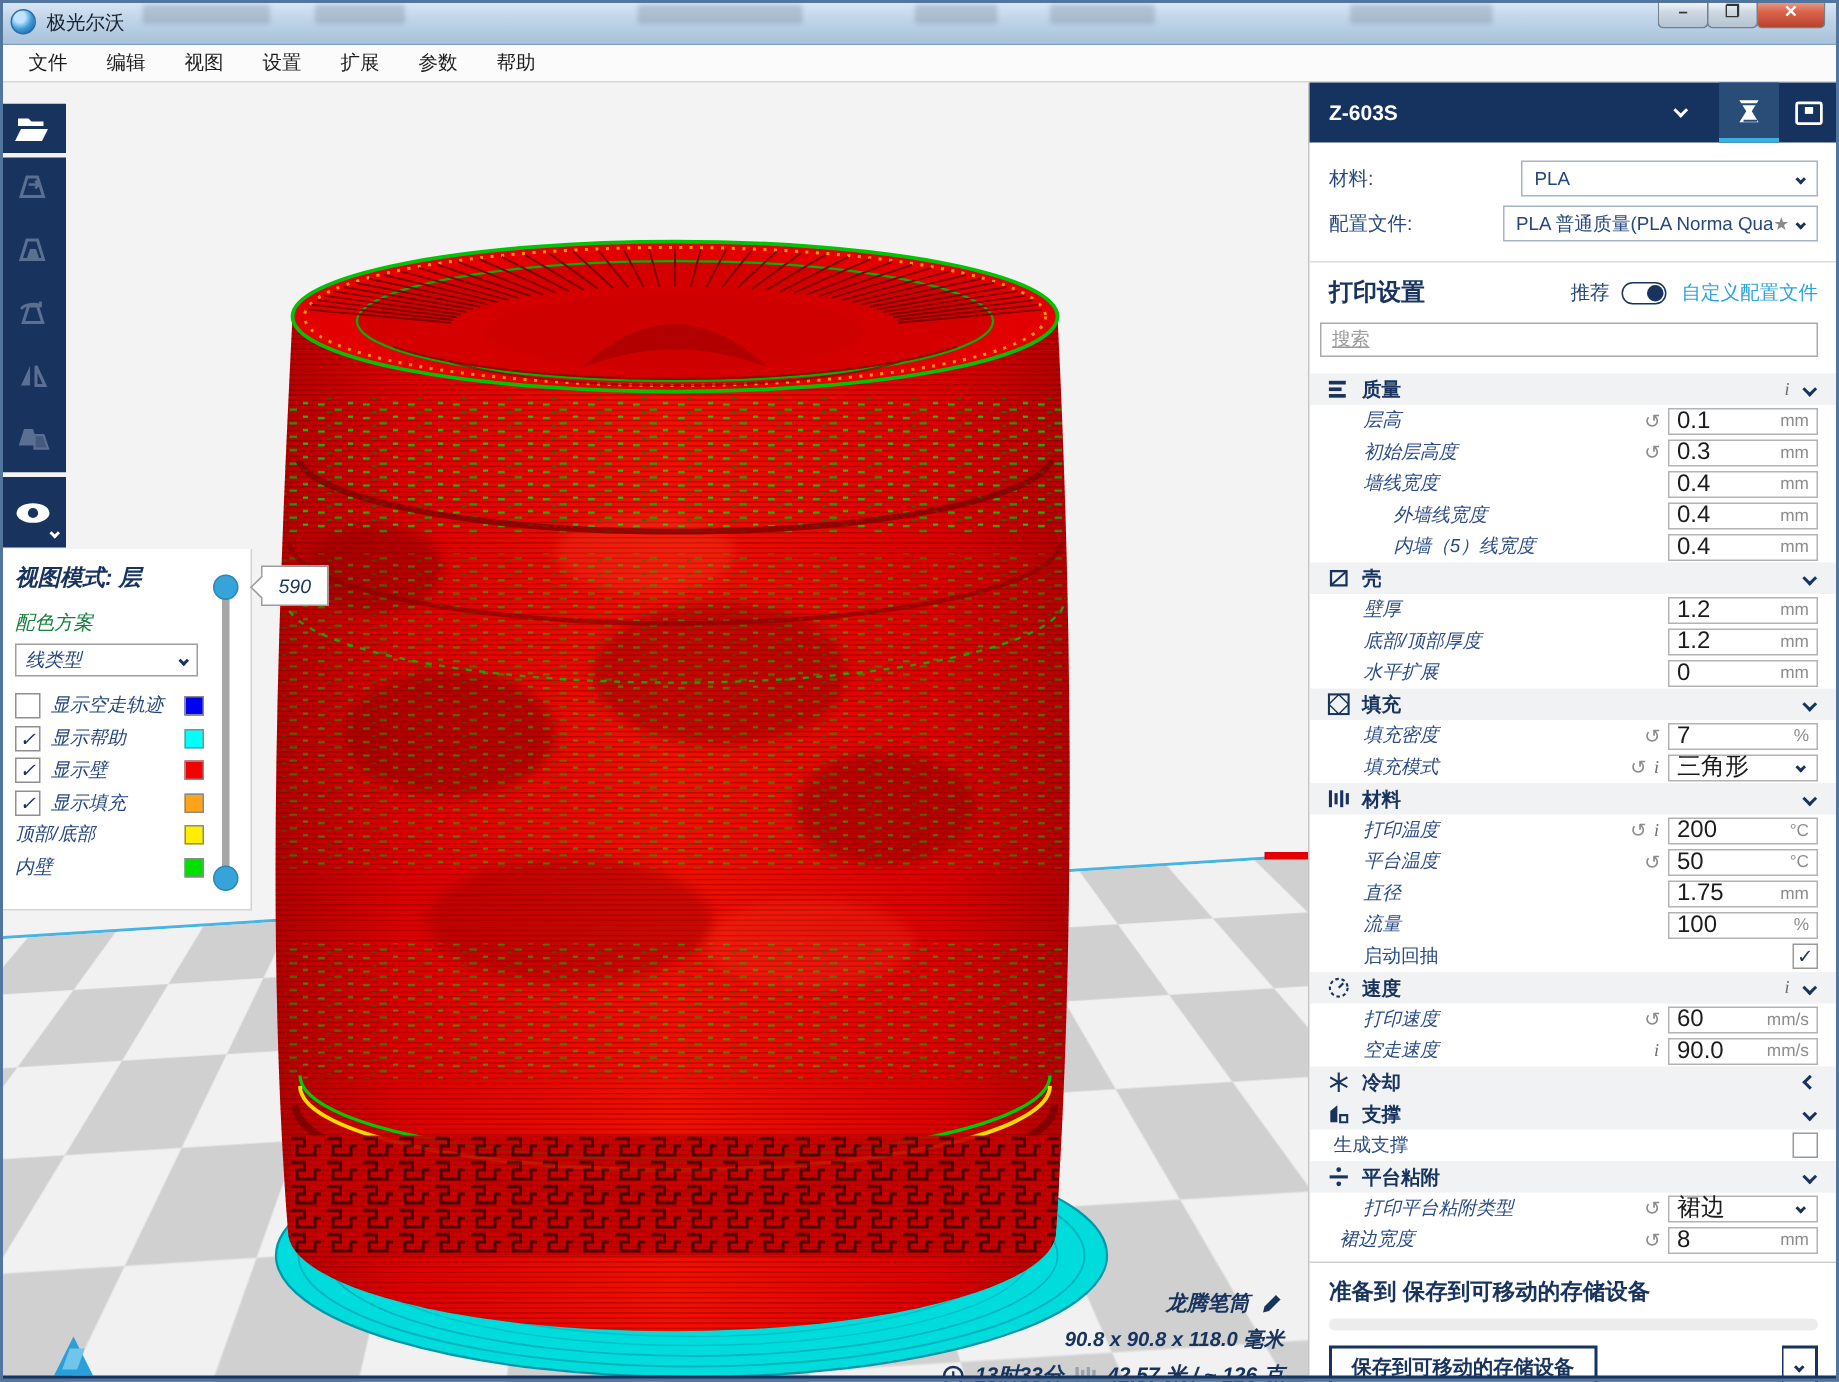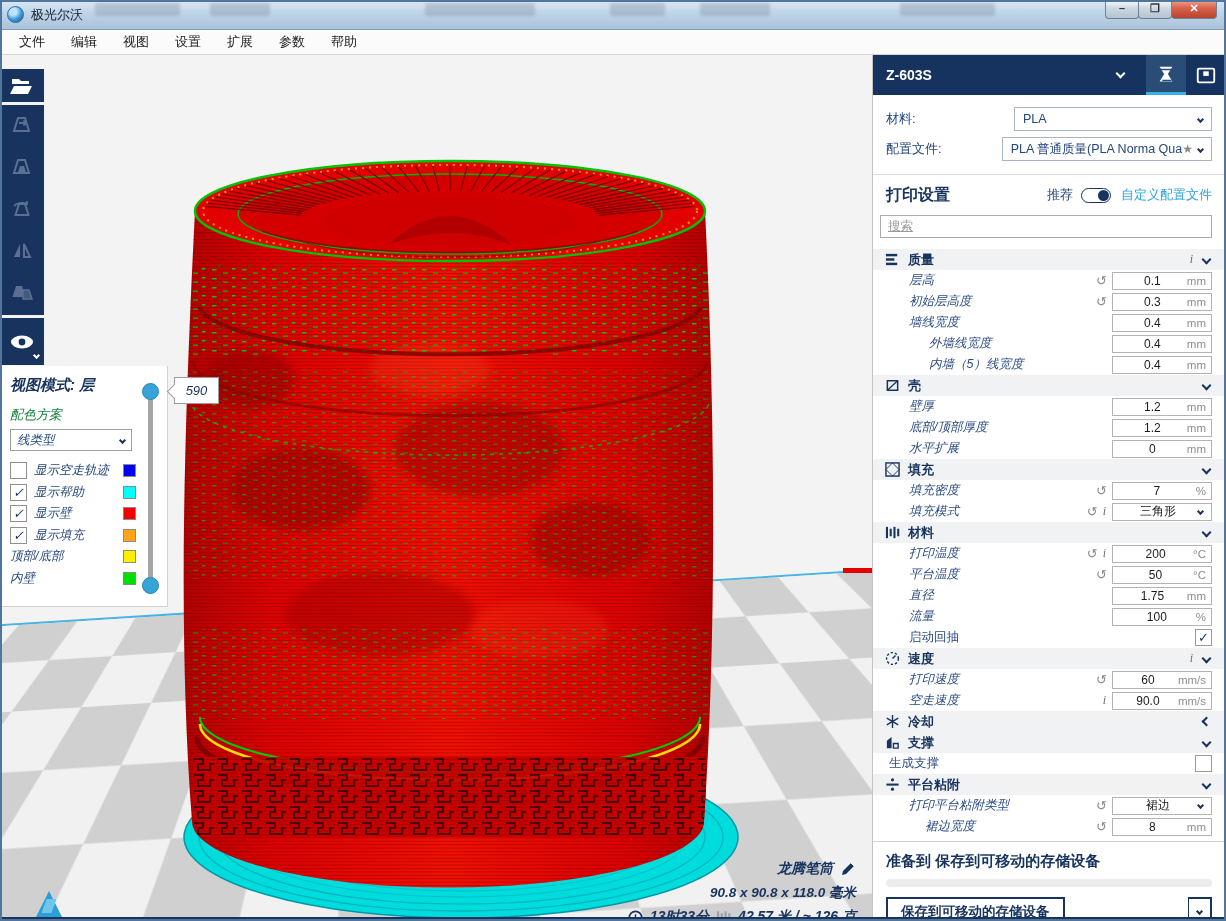--- a/index.html
+++ b/index.html
@@ -100,21 +100,21 @@
 
   .sec-header { height:21px; background:#f1f2f4; display:flex; align-items:center; padding:0 16px 0 12px; }
   .sec-icon { width:16px; height:16px; margin-right:7px; flex:none; }
   .sec-title { font-size:13px; font-weight:bold; color:#17335e; flex:1; }
   .info-i { font-family:"Liberation Serif", serif; font-style:italic; font-size:12px; color:#6d6d6d; margin-right:10px; }
   .set-row { height:21px; display:flex; align-items:center; padding-right:14px; }
   .row-label { font-size:12.5px; color:#2a4b86; flex:1; white-space:nowrap; }
   .row-label.it { font-style:italic; }
   .reset-ic { font-size:13px; color:#8b8b8b; margin-right:5px; }
   .field { width:100px; height:18px; border:1px solid #b3b3b3; background:#fff; display:flex; align-items:center; flex:none; }
-  .field .val { font-size:12px; color:#1b1b1b; padding-left:5px; flex:1;text-align:center; }
+  .field .val { font-size:16px; color:#1b1b1b; padding-left:5px; flex:1; }
   .field .unit { font-size:11.5px; color:#8d8d8d; padding-right:5px; }
   .field .chev { margin-right:8px; }
   .cbx2 { width:17px; height:17px; border:1px solid #9a9a9a; background:#fff; font-size:13px; line-height:15px; text-align:center; color:#17335e; flex:none; }
 
   .rp-footer { flex:none; border-top:1px solid #cfcfcf; padding:10px 14px 0 13px; height:76px; }
   .ready-text { font-size:15px; font-weight:bold; color:#17335e; }
   .progress { margin-top:8px; height:8px; background:#ececec; border-radius:4px; }
   .save-row { display:flex; justify-content:space-between; margin-top:10px; }
   .save-btn { height:29px; border:2px solid #17335e; background:#fff; color:#17335e; font-weight:bold; font-size:13.5px;
     display:flex; align-items:center; padding:0 13px; }
@@ -665,21 +665,21 @@
       </div>
       <div class="set-row">
         <span class="row-label it" style="padding-left: 36px;">打印平台粘附类型</span>
         <span class="reset-ic">↺</span>
         <div class="field">
           <span class="val">裙边</span>
           <span class="chev sm"></span>
         </div>
       </div>
       <div class="set-row">
-        <span class="row-label it" style="padding-left: 52px;">裙边宽度</span>
+        <span class="row-label it" style="padding-left: 20px;">裙边宽度</span>
         <span class="reset-ic">↺</span>
         <div class="field">
           <span class="val">8</span>
           <span class="unit">mm</span>
         </div>
       </div>
     </div>
 
   <div class="rp-footer">
     <div class="ready-text">准备到 保存到可移动的存储设备</div>

